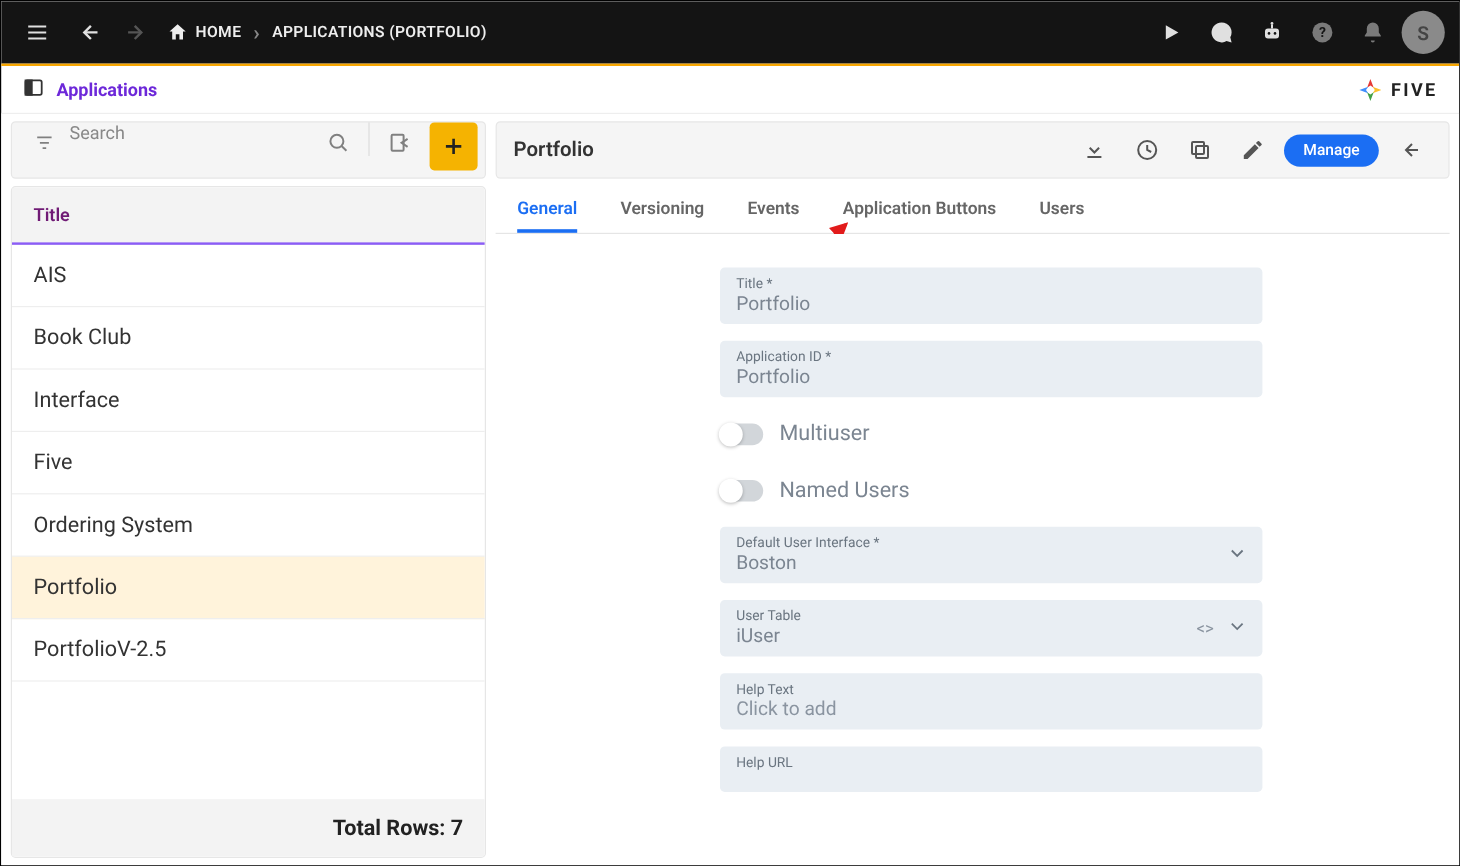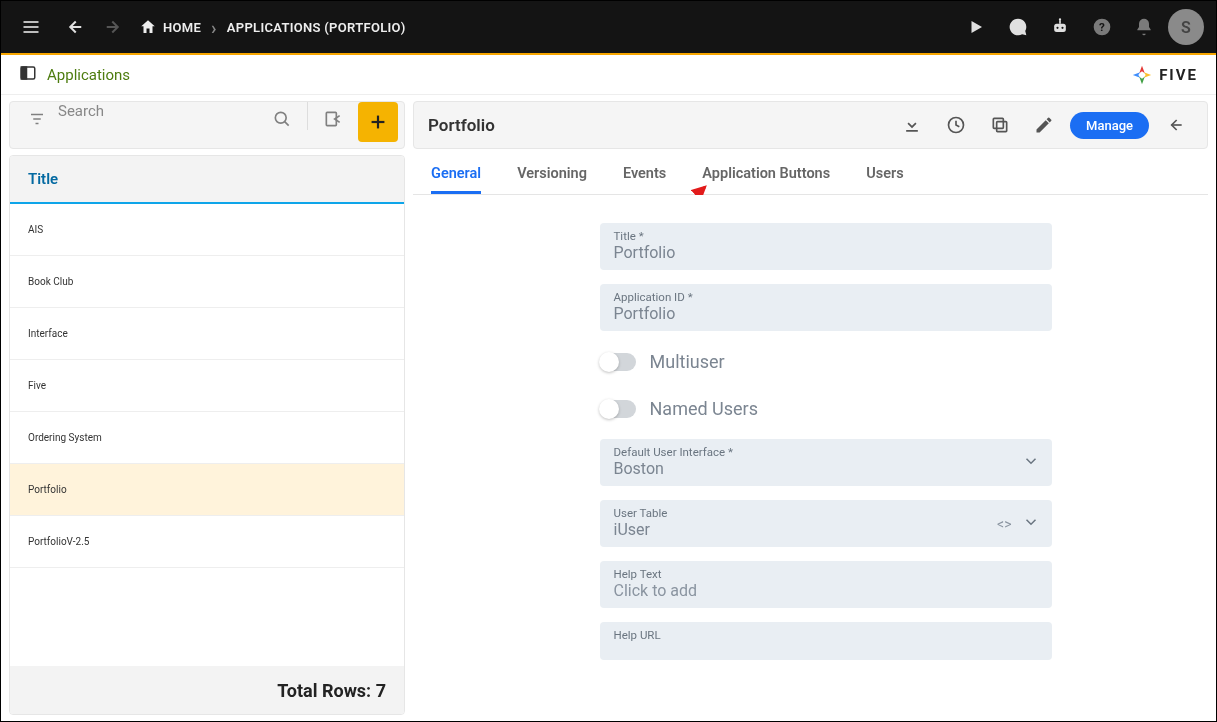--- a/index.html
+++ b/index.html
@@ -13,43 +13,43 @@
   .breadcrumb { display: flex; align-items: center; gap: 10px; font-size: 13px; font-weight: 600; letter-spacing: 0.3px; }
   .breadcrumb .sep { color: #888; font-size: 18px; }
   .breadcrumb .crumb { display: flex; align-items: center; gap: 6px; color: #eee; }
   .topbar .right { margin-left: auto; display: flex; align-items: center; gap: 6px; }
   .avatar-circle { width: 36px; height: 36px; border-radius: 50%; background: #8a8a8a; display: flex; align-items: center; justify-content: center; font-weight: 600; color: #444; font-size: 16px; }
   .orange-line { height: 2px; background: #f7a600; }
 
   
   .pagehead { display: flex; align-items: center; height: 40px; padding: 0 18px; border-bottom: 1px solid #eee; }
   .pagehead .row { display: flex; align-items: center; gap: 10px; }
-  .pagehead .title { font-size: 15px; font-weight: 400; color: #4d7c0f; }
+  .pagehead .title { font-size: 15px; font-weight: 700; color: #6d28d9; }
   .brand { margin-left: auto; display: flex; align-items: center; gap: 6px; font-weight: 700; letter-spacing: 2px; font-size: 15px; color: #222; }
   .brand svg { width: 22px; height: 22px; }
 
   
   .cols { display: flex; height: calc(722px - 52px - 2px - 40px - 2px); padding: 6px 8px; gap: 8px; background: #fff; }
   .col-left { width: 396px; display: flex; flex-direction: column; }
   .col-right { flex: 1; display: flex; flex-direction: column; position: relative; }
 
   .panel { background: #f5f5f5; border: 1px solid #e6e6e6; border-radius: 4px; }
 
   
   .searchbar { display: flex; align-items: flex-start; height: 48px; padding: 0 6px 0 10px; gap: 4px; }
   .searchbar .filter-icon, .searchbar .search-icon, .searchbar .export-icon { color: #808080; display:flex; align-items:center; justify-content:center; width:34px; height:34px; }
   .searchbar input { flex: 1; border: none; background: transparent; font-size: 15px; outline: none; color: #555; }
   .searchbar input::placeholder { color: #888; }
   .add-btn { width: 40px; height: 40px; background: #f5b301; border-radius: 4px; display: flex; align-items: center; justify-content: center; cursor: pointer; margin-left: 4px; }
   .add-btn svg { color: #222; }
 
   
   .listbox { flex: 1; background: #fff; border: 1px solid #e6e6e6; border-radius: 4px; margin-top: 6px; display: flex; flex-direction: column; overflow: hidden; }
-  .listhead { height: 48px; display: flex; align-items: center; padding: 0 18px; background: #f3f3f3; border-bottom: 2px solid #0ea5e9; font-size: 15px; font-weight: 600; color: #0369a1; }
-  .listrow { height: 52px; display: flex; align-items: center; padding: 0 18px; font-size: 10px; color: #333; border-bottom: 1px solid #eee; cursor: pointer; }
+  .listhead { height: 48px; display: flex; align-items: center; padding: 0 18px; background: #f3f3f3; border-bottom: 2px solid #8b5cf6; font-size: 15px; font-weight: 600; color: #701a75; }
+  .listrow { height: 52px; display: flex; align-items: center; padding: 0 18px; font-size: 18px; color: #333; border-bottom: 1px solid #eee; cursor: pointer; }
   .listrow.selected { background: #fff3db; }
   .listfoot { margin-top: auto; height: 48px; background: #f3f3f3; display: flex; align-items: center; justify-content: flex-end; padding: 0 18px; font-size: 18px; font-weight: 700; color: #222; }
 
   
   .detailhead { display: flex; align-items: center; height: 48px; padding: 0 14px; gap: 8px; }
   .detailhead .title { font-size: 17px; font-weight: 600; color: #333; }
   .detailhead .spacer { flex: 1; }
   .detailhead .tool { width: 36px; height: 36px; display: flex; align-items: center; justify-content: center; color: #555; cursor: pointer; }
   .manage-btn { background: #1b6ef3; color: #fff; border-radius: 18px; padding: 6px 16px; font-size: 13px; font-weight: 500; cursor: pointer; }
   

